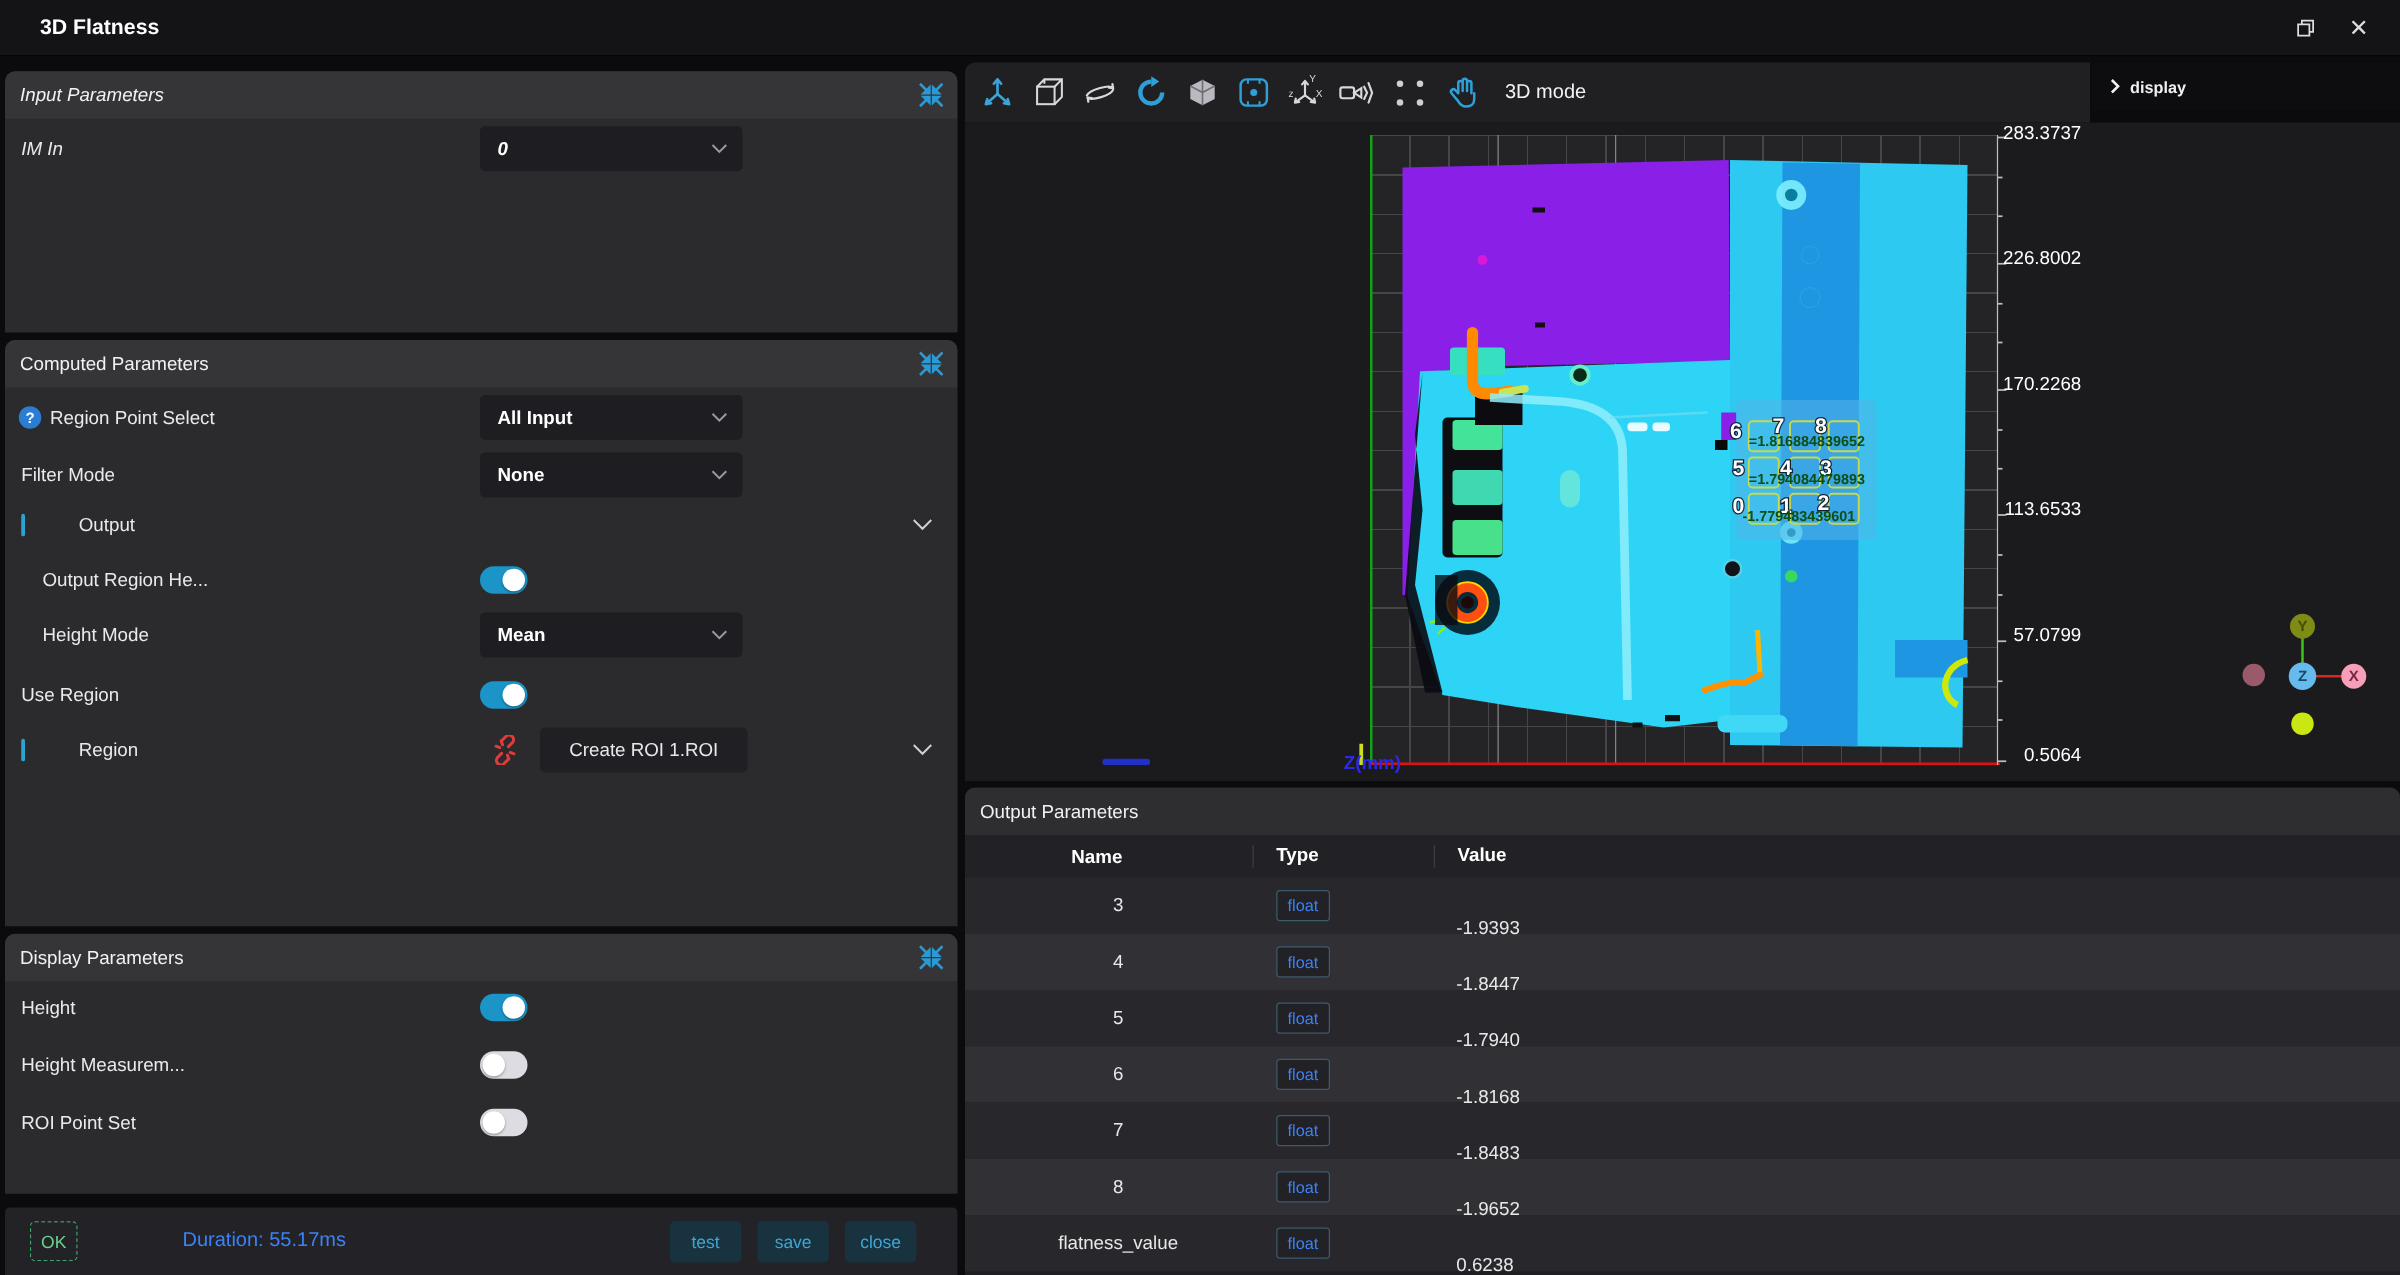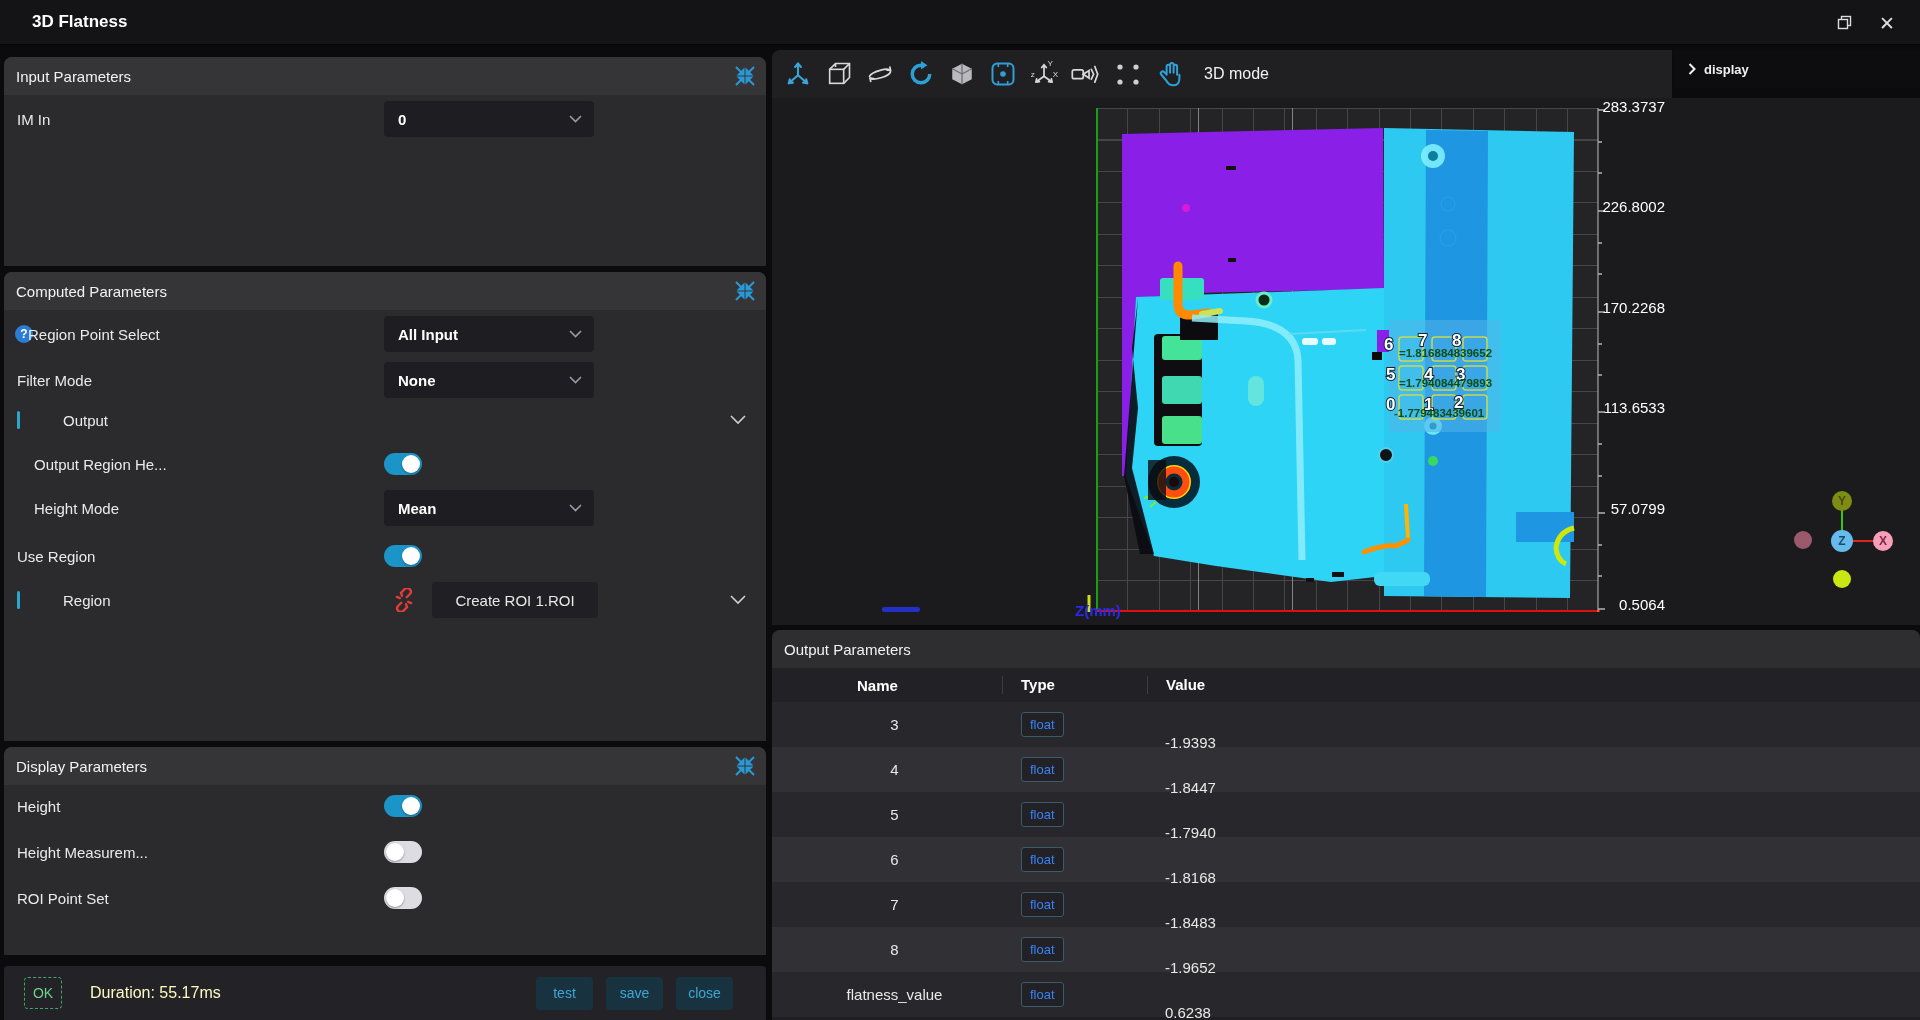--- a/index.html
+++ b/index.html
@@ -40,21 +40,21 @@
   .helpicon + .lbl { left:36px; }
   .roi-btn { position:absolute; left:428px; width:166px; height:36px; background:#202024; border-radius:4px;
     display:flex; align-items:center; justify-content:center; font-size:15px; color:#e8e8e8; }
   .unlink { position:absolute; left:388px; top:50%; transform:translateY(-50%); }
 
   
   #footer { position:absolute; left:4px; top:966px; width:762px; height:54px; background:#232327;
     border-radius:4px 4px 0 0; display:flex; align-items:center; }
   #ok-badge { margin-left:20px; width:38px; height:32px; border:1px dashed #3fa76a; border-radius:4px;
     color:#6fd190; font-size:14px; display:flex; align-items:center; justify-content:center; }
-  #duration { margin-left:28px; font-size:16px; color:#fef9c3; }
+  #duration { margin-left:84px; font-size:16px; color:#3b82f6; }
   #footer .btns { margin-left:auto; margin-right:33px; display:flex; gap:13px; }
   #footer .btns button { width:57px; height:33px; background:#18333f; color:#3fa6d4; border:none;
     border-radius:4px; font-size:14px; font-family:inherit; cursor:pointer; }
 
   
   #toolbar { position:absolute; left:772px; top:50px; width:900px; height:48px; background:#202023;
     border-radius:8px 0 0 0; display:flex; align-items:center; gap:9px; padding-left:10px; }
   #toolbar .tb { display:flex; align-items:center; justify-content:center; width:32px; height:34px; cursor:pointer; }
   #mode-label { font-size:16px; color:#f2f2f2; margin-left:8px; }
   #display-header { position:absolute; left:1674px; top:50px; width:246px; height:38px; background:#0d0d10;
@@ -100,21 +100,21 @@
     <span class="title">3D Flatness</span>
     <div class="winbtn" id="btn-restore">
       <svg width="16" height="16" viewBox="0 0 16 16">
           <rect x="4.5" y="1.5" width="9" height="9" fill="none" stroke="#ddd" stroke-width="1.4"></rect>
           <rect x="1.5" y="4.5" width="9" height="9" fill="#141417" stroke="#ddd" stroke-width="1.4"></rect>
         </svg>
     </div>
     <div class="winbtn" id="btn-close">✕</div>
   </div>
 
-  <div class="section" style="top:57px; height:209px;">
+  <div class="section" style="top:57px; height:209px;font-style:italic;">
     <div class="section-header">
       <span>Input Parameters</span>
       <svg class="collapse" viewBox="0 0 22 22">
           <g stroke="#2a9ad6" stroke-width="2" fill="#2a9ad6">
             <path d="M2,2 L7,7"></path>
             <path d="M9.5,9.5 L9.5,5 L5,9.5 Z"></path>
             <path d="M20,2 L15,7"></path>
             <path d="M12.5,9.5 L12.5,5 L17,9.5 Z"></path>
             <path d="M2,20 L7,15"></path>
             <path d="M9.5,12.5 L5,12.5 L9.5,17 Z"></path>
@@ -146,21 +146,21 @@
             <path d="M2,20 L7,15"></path>
             <path d="M9.5,12.5 L5,12.5 L9.5,17 Z"></path>
             <path d="M20,20 L15,15"></path>
             <path d="M12.5,12.5 L17,12.5 L12.5,17 Z"></path>
           </g>
         </svg>
     </div>
 
     <div class="row" style="top:40px; height:44px;">
       <span class="helpicon">?</span>
-      <span class="lbl" style="left:24px">Region Point Select</span>
+      <span class="lbl" style="left:36px">Region Point Select</span>
       <div class="dropdown">
         <span>All Input</span>
         <svg width="13" height="8" viewBox="0 0 13 8">
             <polyline points="1,1 6.5,6.5 12,1" fill="none" stroke="#9a9aa2" stroke-width="1.6"></polyline>
           </svg>
       </div>
     </div>
 
     <div class="row" style="top:86px; height:44px;">
       <span class="lbl">Filter Mode</span>

